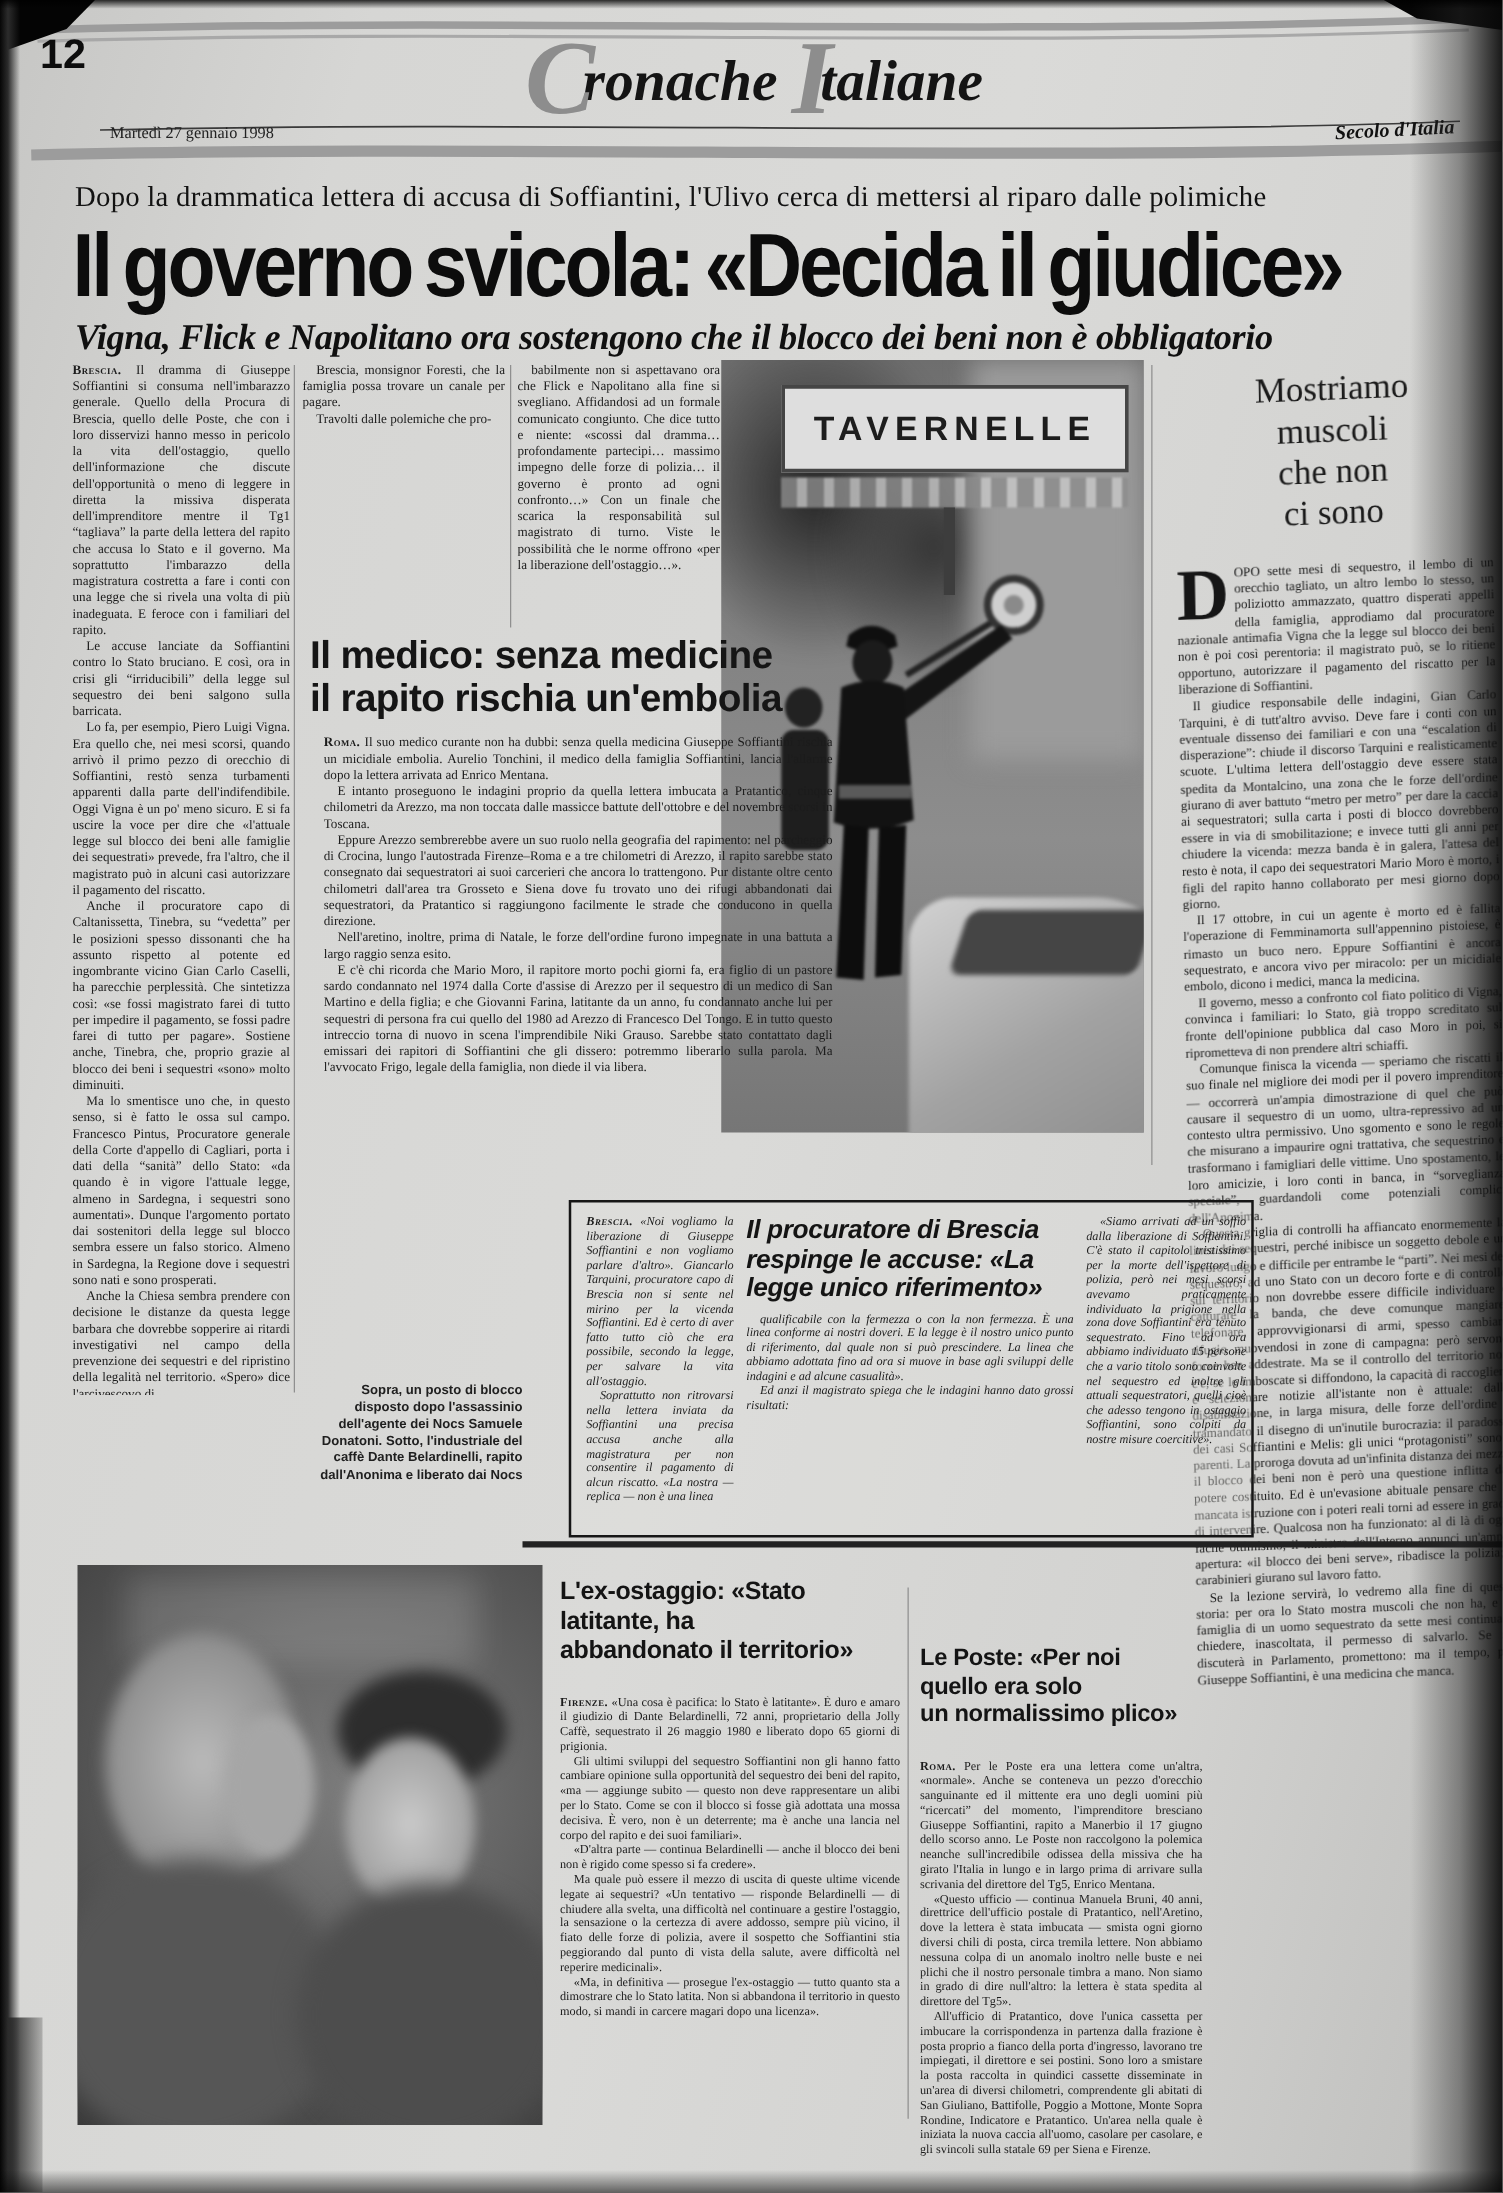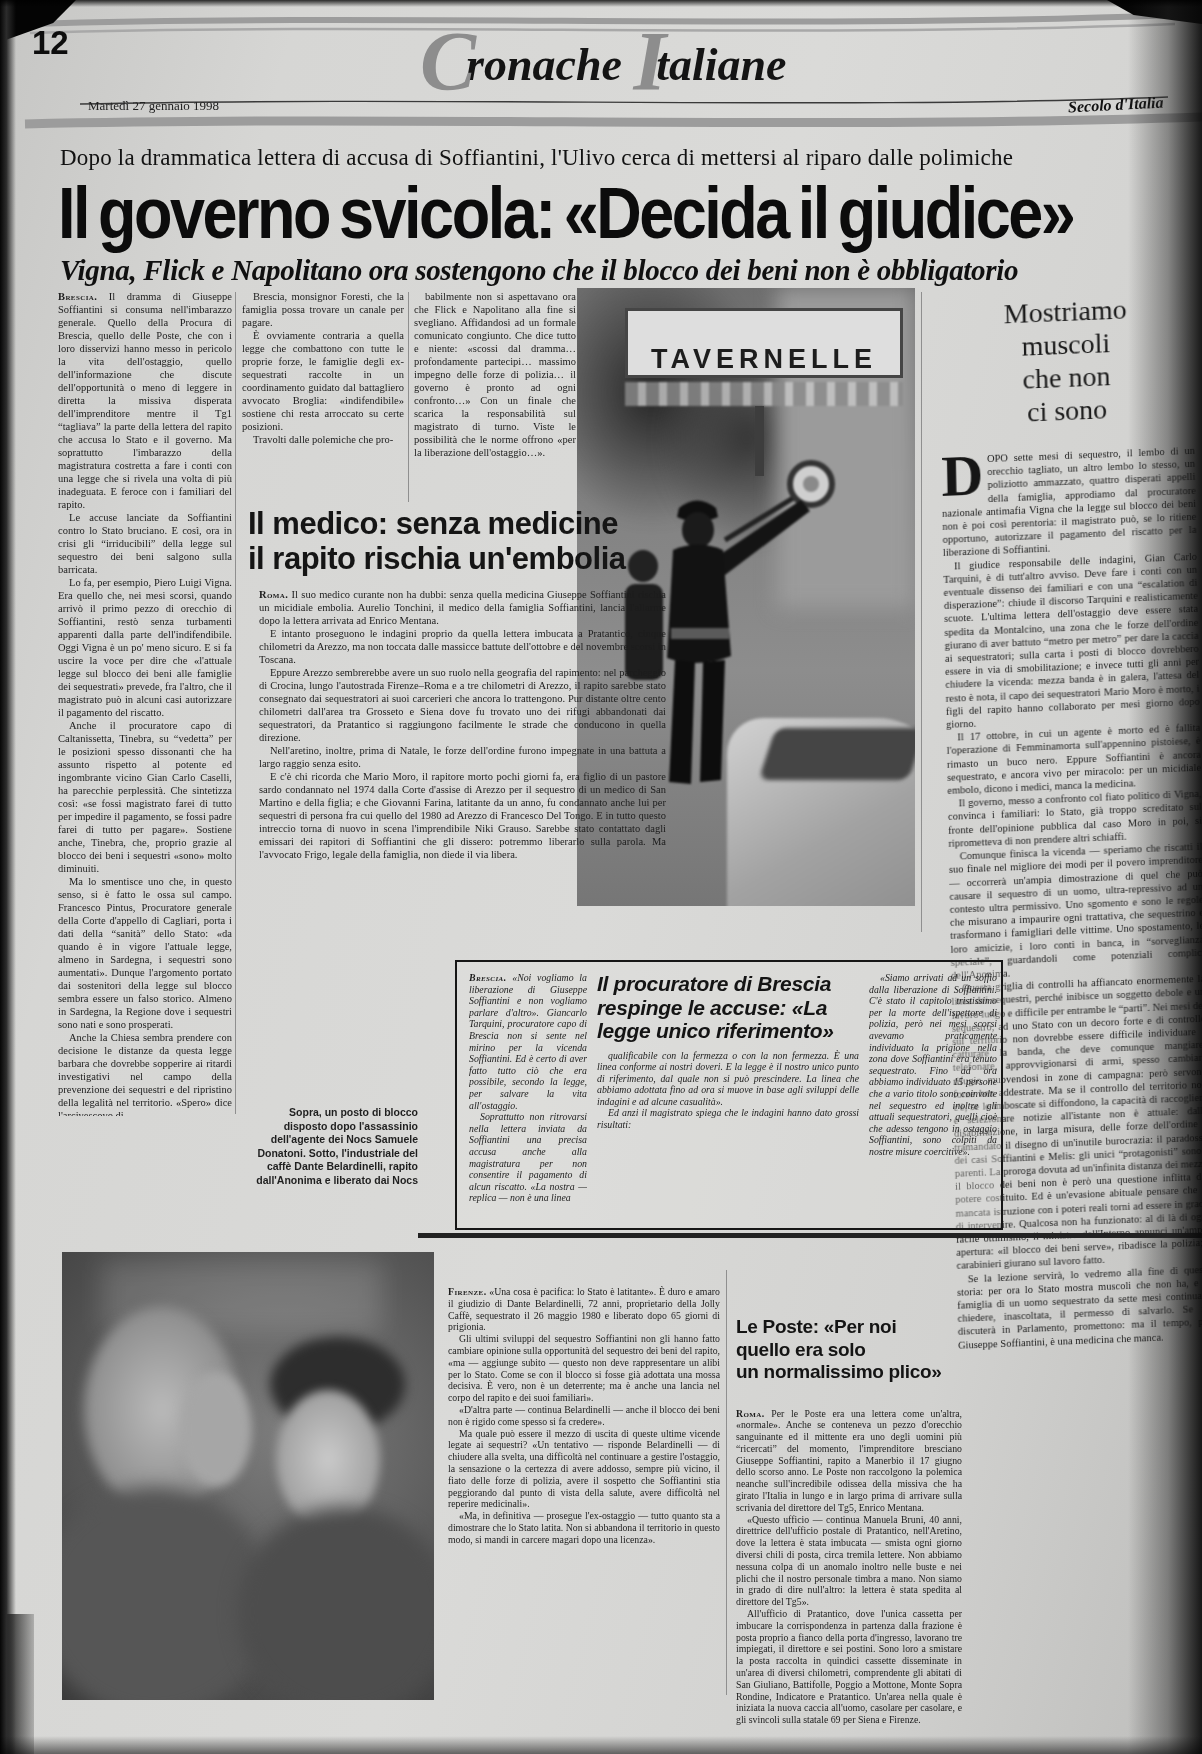--- a/index.html
+++ b/index.html
@@ -47,21 +47,21 @@
   
   .h-bottom{font-family:"Liberation Sans",sans-serif;font-weight:bold;letter-spacing:-.3px;color:#141414;
             white-space:pre-line;}
   .rule-thick{background:#222;}
   
   .photo{overflow:hidden;background:#777;}
   .photo *{position:absolute;}
   .ph1{background:linear-gradient(180deg,#6e6e6e 0%,#808080 30%,#8d8d8d 62%,#767676 100%);}
   .blob{border-radius:50%;}
   .sign{left:48px;top:20px;width:272px;height:64px;background:#dedede;border:3px solid #454545;
-        display:flex;align-items:flex-end;justify-content:center;}
+        display:flex;align-items:center;justify-content:center;}
   .sign-text{position:static;font-family:"Liberation Sans",sans-serif;font-weight:bold;font-size:27px;
              letter-spacing:5px;color:#1d1d1d;}
   .sign-sub{left:48px;top:94px;width:278px;height:24px;background:#c9c9c9;opacity:.8;filter:blur(1px);
         background-image:repeating-linear-gradient(90deg,rgba(90,90,90,.55) 0 13px,rgba(201,201,201,0) 13px 21px);}
   .ph2{background:radial-gradient(circle at 60% 40%,#7d7d7d,#4e4e4e 70%,#3a3a3a);}
   
   .overlay{pointer-events:none;z-index:6;}
   .edge-left{left:0;top:0;width:16px;height:100%;background:linear-gradient(to right,#060606,#2c2c2c 40%,rgba(0,0,0,0));}
   .edge-right{right:0;top:0;width:74px;height:100%;background:linear-gradient(to left,rgba(8,8,8,.92),rgba(40,40,40,.45) 46%,rgba(0,0,0,0));}
   .edge-top{left:0;top:0;width:100%;height:7px;background:linear-gradient(to bottom,rgba(0,0,0,.8),rgba(0,0,0,0));}
@@ -102,21 +102,20 @@
     <div>
         <p>Le accuse lanciate da Soffiantini contro lo Stato bruciano. E così, ora in crisi gli “irriducibili” della legge sul sequestro dei beni salgono sulla barricata.</p>
         <p>Lo fa, per esempio, Piero Luigi Vigna. Era quello che, nei mesi scorsi, quando arrivò il primo pezzo di orecchio di Soffiantini, restò senza turbamenti apparenti dalla parte dell'indifendibile. Oggi Vigna è un po' meno sicuro. E si fa uscire la voce per dire che «l'attuale legge sul blocco dei beni alle famiglie dei sequestrati» prevede, fra l'altro, che il magistrato può in alcuni casi autorizzare il pagamento del riscatto.</p>
         <p>Anche il procuratore capo di Caltanissetta, Tinebra, su “vedetta” per le posizioni spesso dissonanti che ha assunto rispetto al potente ed ingombrante vicino Gian Carlo Caselli, ha parecchie perplessità. Che sintetizza così: «se fossi magistrato farei di tutto per impedire il pagamento, se fossi padre farei di tutto per pagare». Sostiene anche, Tinebra, che, proprio grazie al blocco dei beni i sequestri «sono» molto diminuiti.</p>
         <p>Ma lo smentisce uno che, in questo senso, si è fatto le ossa sul campo. Francesco Pintus, Procuratore generale della Corte d'appello di Cagliari, porta i dati della “sanità” dello Stato: «da quando è in vigore l'attuale legge, almeno in Sardegna, i sequestri sono aumentati». Dunque l'argomento portato dai sostenitori della legge sul blocco sembra essere un falso storico. Almeno in Sardegna, la Regione dove i sequestri sono nati e sono prosperati.</p>
         <p>Anche la Chiesa sembra prendere con decisione le distanze da questa legge barbara che dovrebbe sopperire ai ritardi investigativi nel campo della prevenzione dei sequestri e del ripristino della legalità nel territorio. «Spero» dice l'arcivescovo di</p>
       </div>
   </div>
   <div class="abs body-text" style="left:242px;top:290px;width:162px;height:210px;">
       <p>Brescia, monsignor Foresti, che la famiglia possa trovare un canale per pagare.</p>
-      <p>È ovviamente contraria a quella legge che combattono con tutte le proprie forze, le famiglie degli ex-sequestrati raccolte in un coordinamento guidato dal battagliero avvocato Broglia: «indifendibile» sostiene chi resta arroccato su certe posizioni.</p>
       <p>Travolti dalle polemiche che pro-</p>
     </div>
   <div class="abs body-text" style="left:414px;top:290px;width:162px;height:210px;">
       <p>babilmente non si aspettavano ora che Flick e Napolitano alla fine si svegliano. Affidandosi ad un formale comunicato congiunto. Che dice tutto e niente: «scossi dal dramma… profondamente partecipi… massimo impegno delle forze di polizia… il governo è pronto ad ogni confronto…» Con un finale che scarica la responsabilità sul magistrato di turno. Viste le possibilità che le norme offrono «per la liberazione dell'ostaggio…».</p>
     </div>
 
   <div class="abs photo ph1" style="left:577px;top:288px;width:338px;height:618px;">
     <div class="blob" style="left:-40px;top:-30px;width:230px;height:270px;background:radial-gradient(closest-side,#262626,rgba(38,38,38,0));filter:blur(6px);"></div>
     <div class="blob" style="left:80px;top:40px;width:180px;height:220px;background:radial-gradient(closest-side,#343434,rgba(52,52,52,0));filter:blur(8px);"></div>
     <div style="left:200px;top:0;width:138px;height:320px;background:#9b9b9b;filter:blur(10px);"></div>
@@ -204,20 +203,23 @@
     <div style="left:40px;top:10px;width:280px;height:70px;background:rgba(255,255,255,.14);filter:blur(12px);"></div>
     <div class="blob" style="left:22px;top:55px;width:155px;height:205px;background:radial-gradient(closest-side,#bababa,#8d8d8d);filter:blur(6px);"></div>
     <div class="blob" style="left:118px;top:120px;width:72px;height:115px;background:#a6a6a6;filter:blur(5px);"></div>
     <div class="blob" style="left:-25px;top:235px;width:235px;height:230px;background:#565656;filter:blur(9px);"></div>
     <div class="blob" style="left:208px;top:85px;width:135px;height:95px;background:#2d2d2d;filter:blur(6px);"></div>
     <div class="blob" style="left:214px;top:138px;width:104px;height:138px;background:radial-gradient(closest-side,#cacaca,#9f9f9f);filter:blur(5px);"></div>
     <div class="blob" style="left:175px;top:255px;width:215px;height:210px;background:#4d4d4d;filter:blur(9px);"></div>
   </div>
 
   <div class="abs" style="left:448px;top:1262px;width:272px;">
+    <div class="h-bottom" style="font-size:20px;line-height:23.5px;">L'ex-ostaggio: «Stato
+latitante, ha
+abbandonato il territorio»</div>
     <div class="body-text" style="margin-top:24px;font-size:9.8px;line-height:11.8px;height:320px;">
       <p class="first"><span class="city">Firenze.</span> <span>«Una cosa è pacifica: lo Stato è latitante». È duro e amaro il giudizio di Dante Belardinelli, 72 anni, proprietario della Jolly Caffè, sequestrato il 26 maggio 1980 e liberato dopo 65 giorni di prigionia.</span></p>
       <div>
           <p>Gli ultimi sviluppi del sequestro Soffiantini non gli hanno fatto cambiare opinione sulla opportunità del sequestro dei beni del rapito, «ma — aggiunge subito — questo non deve rappresentare un alibi per lo Stato. Come se con il blocco si fosse già adottata una mossa decisiva. È vero, non è un deterrente; ma è anche una lancia nel corpo del rapito e dei suoi familiari».</p>
           <p>«D'altra parte — continua Belardinelli — anche il blocco dei beni non è rigido come spesso si fa credere».</p>
           <p>Ma quale può essere il mezzo di uscita di queste ultime vicende legate ai sequestri? «Un tentativo — risponde Belardinelli — di chiudere alla svelta, una difficoltà nel continuare a gestire l'ostaggio, la sensazione o la certezza di avere addosso, sempre più vicino, il fiato delle forze di polizia, avere il sospetto che Soffiantini stia peggiorando dal punto di vista della salute, avere difficoltà nel reperire medicinali».</p>
           <p>«Ma, in definitiva — prosegue l'ex-ostaggio — tutto quanto sta a dimostrare che lo Stato latita. Non si abbandona il territorio in questo modo, si mandi in carcere magari dopo una licenza».</p>
         </div>
     </div>
   </div>

